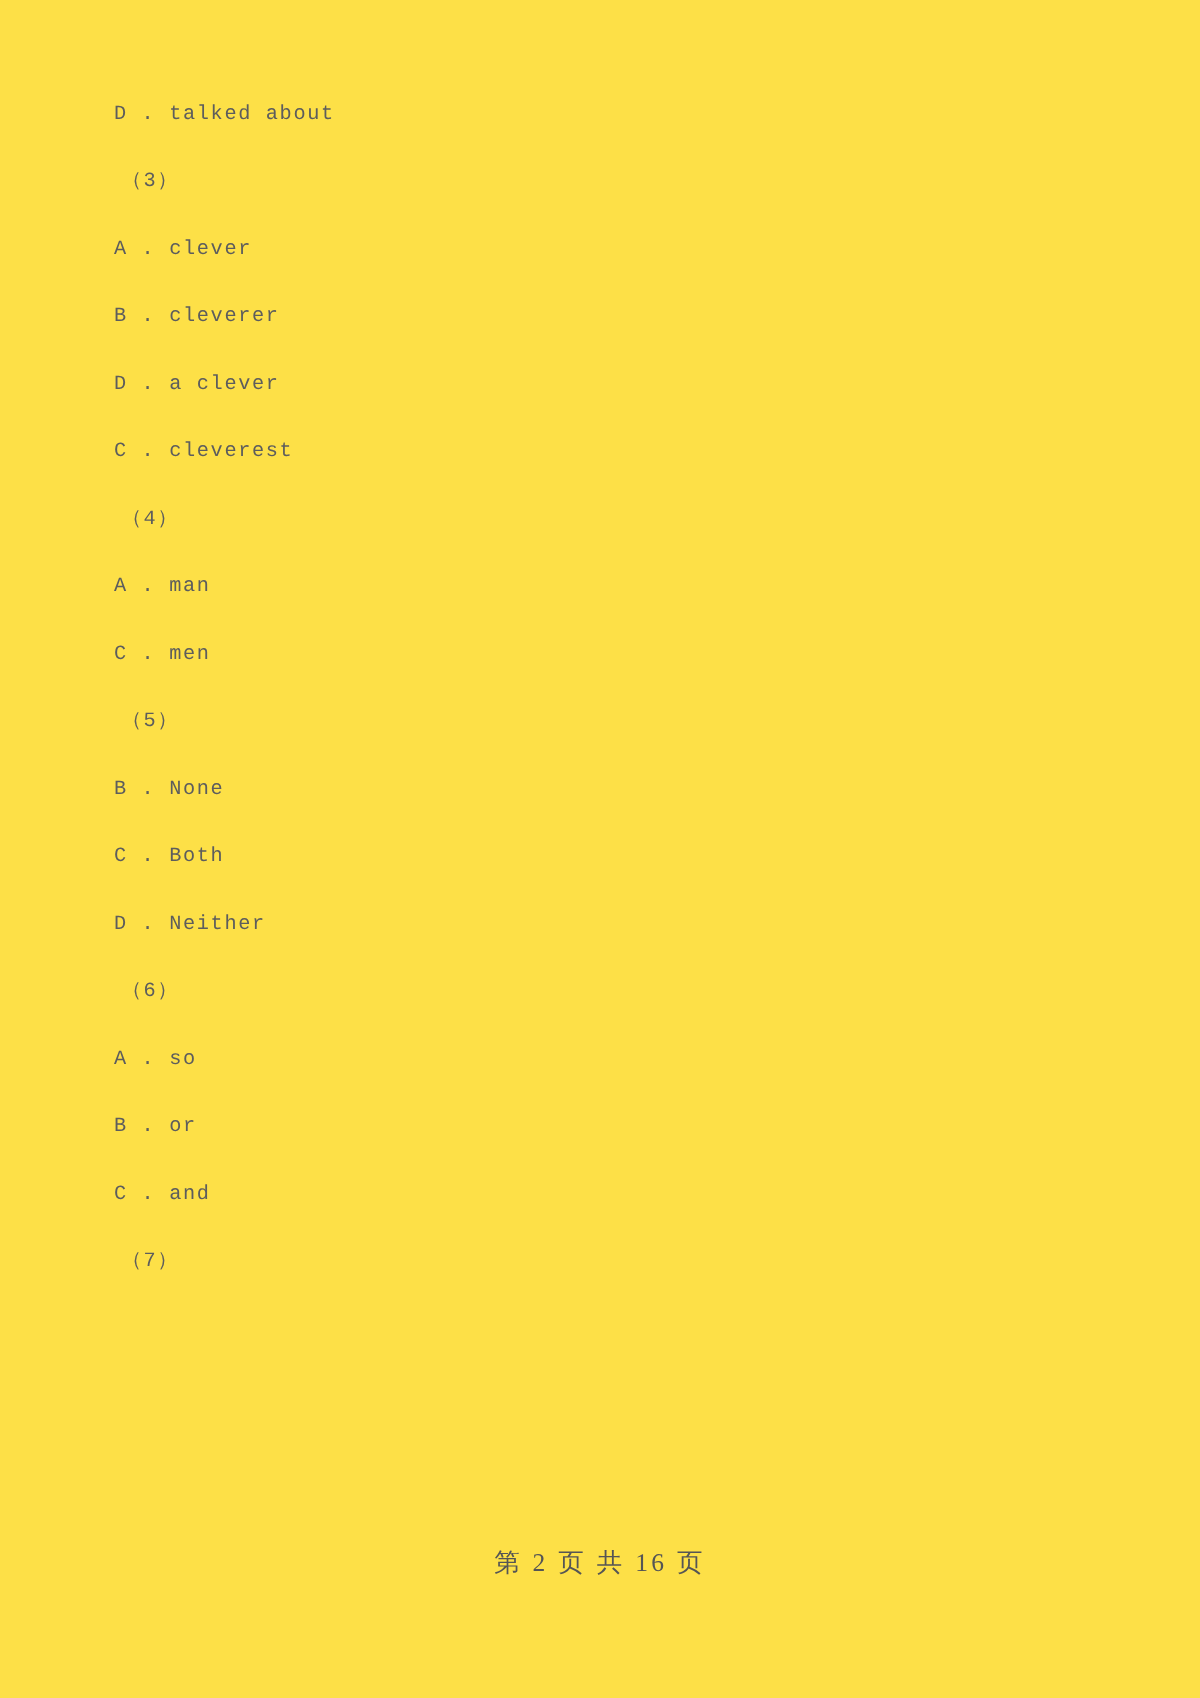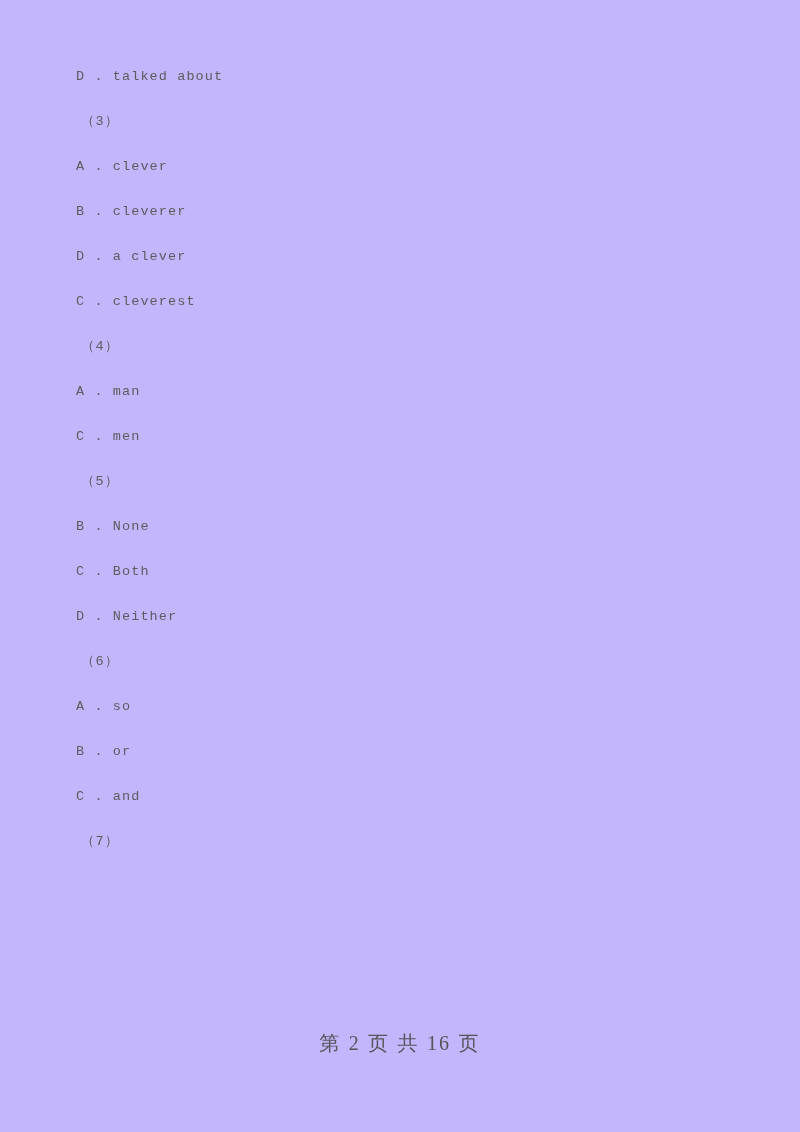--- a/index.html
+++ b/index.html
@@ -13,21 +13,21 @@
     height: 1132px;
     position: relative;
     font-family: "Liberation Serif", "DejaVu Serif", serif;
     -webkit-font-smoothing: antialiased;
   }
 
   .page {
     position: relative;
     width: 800px;
     height: 1132px;
-    background: #c4b5fd;
+    background: #fde047;
     overflow: hidden;
   }
 
   .content {
     position: absolute;
     left: 0;
     top: 0;
     width: 800px;
     padding-top: 54px;
     box-sizing: border-box;
@@ -56,21 +56,21 @@
     color: #5d5d5d;
   }
 
   .footer {
     position: absolute;
     left: 0;
     top: 1030px;
     width: 800px;
     text-align: center;
     font-family: "Liberation Serif", "DejaVu Serif", serif;
-    font-size: 20px;
+    font-size: 17px;
     letter-spacing: 2.2px;
     color: #555555;
     white-space: pre;
   }
 </style>
 </head>
 <body>
 
 <div class="page">
 

